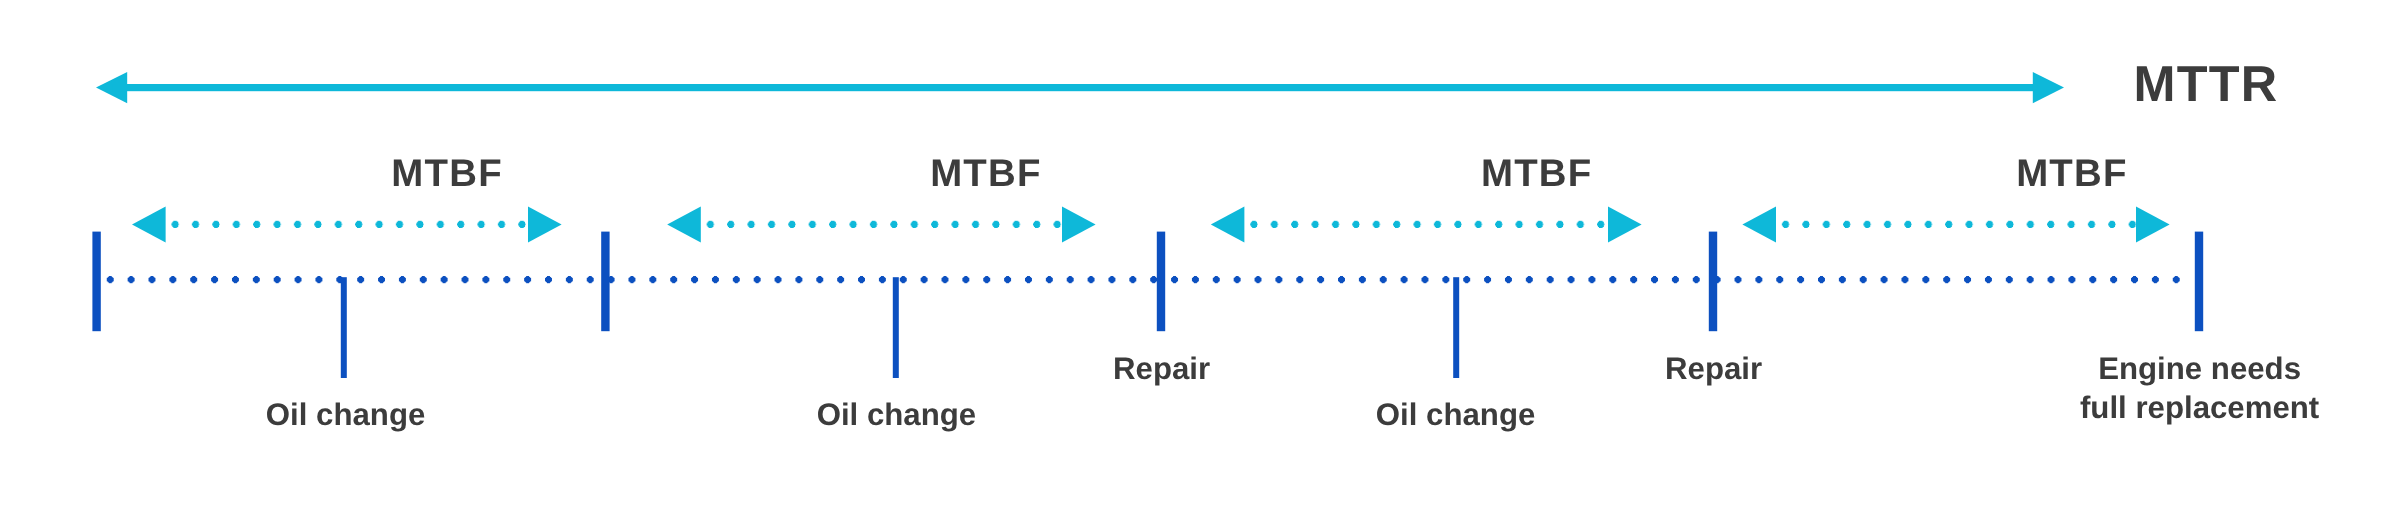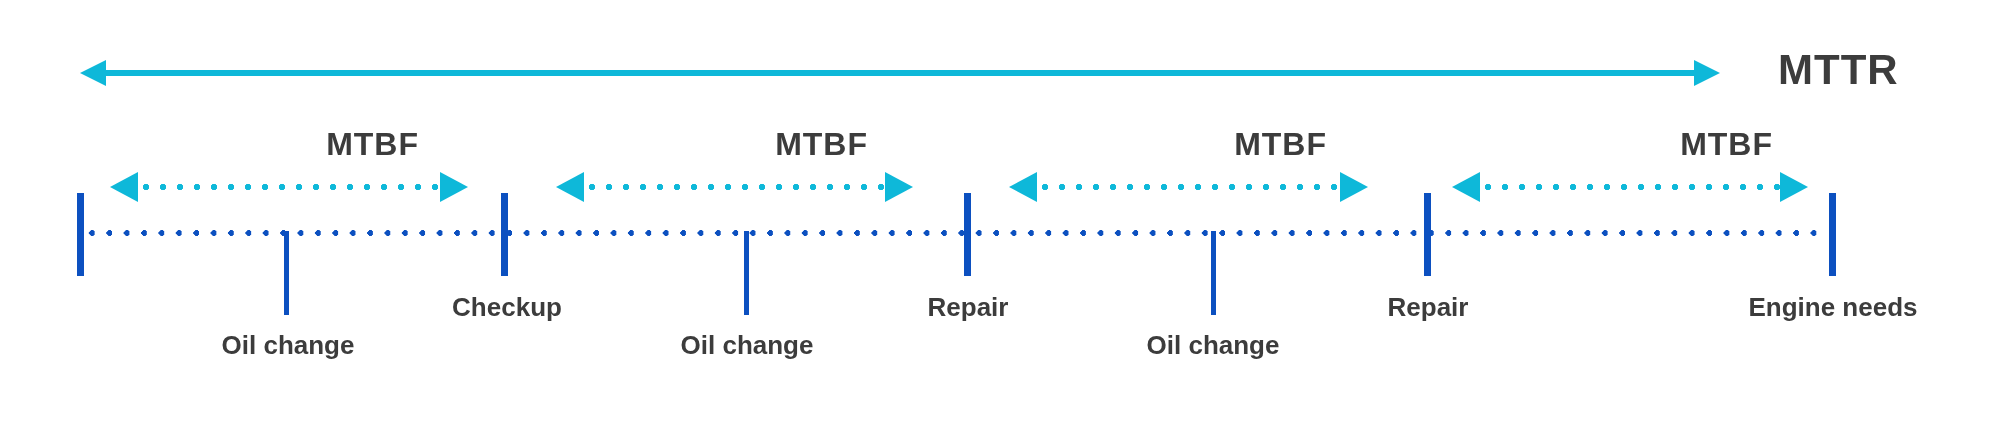--- a/index.html
+++ b/index.html
@@ -92,22 +92,22 @@
   <div class="abs tick major" style="left:501px"></div>
   <div class="abs tick major" style="left:964px"></div>
   <div class="abs tick major" style="left:1424px"></div>
   <div class="abs tick major" style="left:1829px"></div>
 
   <div class="abs tick minor" style="left:284px"></div>
   <div class="abs tick minor" style="left:744px"></div>
   <div class="abs tick minor" style="left:1211px"></div>
 
   <div class="abs event-label" style="left:158px;top:329px">Oil change</div>
-  <div class="abs event-label" style="left:377px;top:291px">Checkup</div>
   <div class="abs event-label" style="left:617px;top:329px">Oil change</div>
   <div class="abs event-label" style="left:838px;top:291px">Repair</div>
   <div class="abs event-label" style="left:1083px;top:329px">Oil change</div>
   <div class="abs event-label" style="left:1298px;top:291px">Repair</div>
   <div class="abs event-label two-line" style="left:1703px;top:291px">
     <div>Engine needs</div>
+    <div>full replacement</div>
   </div>
 
 </div>
 
 </body></html>

